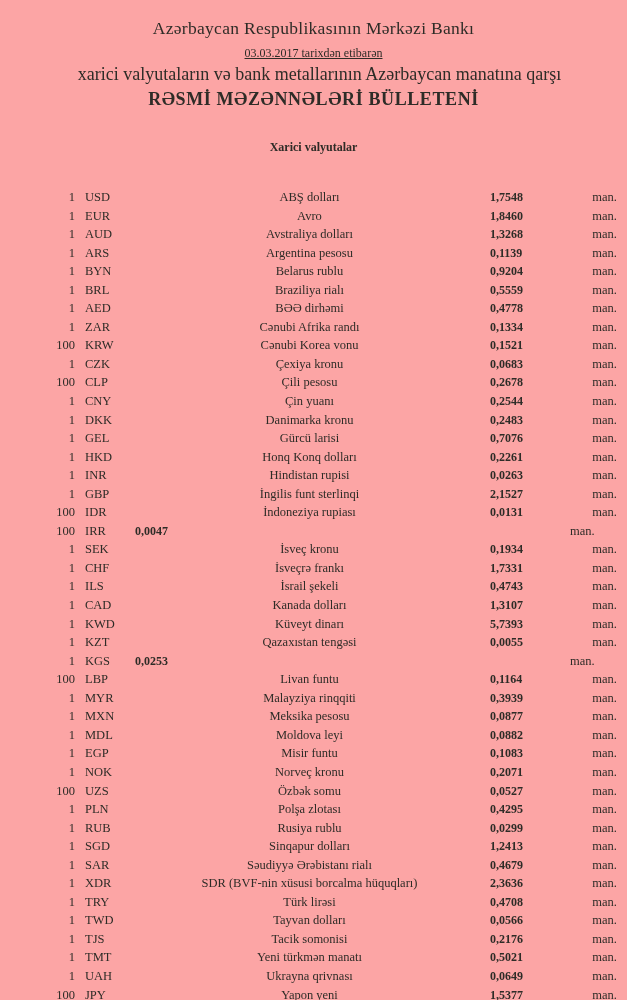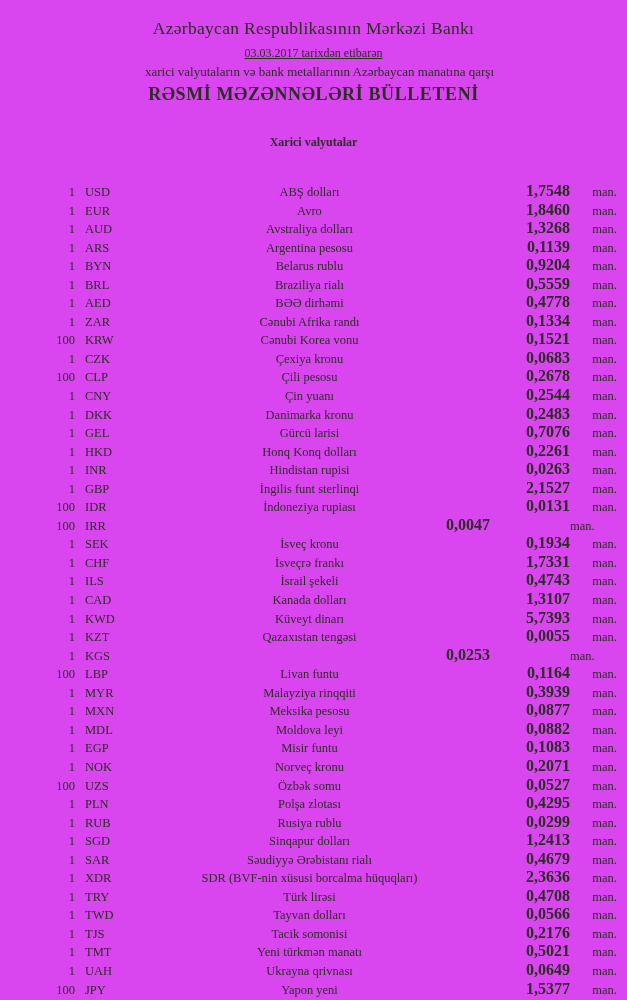--- a/index.html
+++ b/index.html
@@ -5,41 +5,41 @@
   html, body {
     margin: 0;
     padding: 0;
     background: #e9e7e1;
   }
   .page {
     position: relative;
     width: 627px;
     height: 1000px;
     margin: 0 auto;
-    background: #d946ef;
+    background: #fca5a5;
     color: #2e2c27;
     font-family: "Liberation Serif", "DejaVu Serif", serif;
     overflow: hidden;
     box-sizing: border-box;
     padding-top: 18px;
   }
   .center { text-align: center; }
   .doc-title {
     font-size: 17.5px;
     letter-spacing: 0.3px;
     margin: 0 0 7px 0;
     font-weight: normal;
   }
   .doc-date {
     font-size: 12px;
     margin: 0 0 3px 0;
     text-decoration: underline;
   }
   .doc-sub {
-    font-size: 13px;
+    font-size: 18px;
     margin: 0 0 4px 12px;
   }
   .doc-bulletin {
     font-size: 18px;
     font-weight: bold;
     letter-spacing: 0.6px;
     margin: 0;
   }
   .section-title {
     font-size: 12px;
@@ -54,21 +54,21 @@
     display: grid;
     grid-template-columns: 75px 10px 50px 1fr 80px 12px 45px;
     align-items: baseline;
     height: 18.55px;
     font-size: 12.5px;
     line-height: 18.55px;
   }
   .nominal { text-align: right; }
   .code { text-align: left; }
   .name { text-align: center; padding-right: 6px; white-space: nowrap; overflow: hidden; }
-  .rate { text-align: right; font-weight: bold; font-size: 16px; }
+  .rate { font-weight: bold; font-size: 12px; }
   .unit { text-align: center; margin-top: 25px; }
 </style>
 </head>
 <body>
 
 <div class="page">
   <h1 class="doc-title center">Azərbaycan Respublikasının Mərkəzi Bankı</h1>
   <p class="doc-date center">03.03.2017 tarixdən etibarən</p>
   <p class="doc-sub center">xarici valyutaların və bank metallarının Azərbaycan manatına qarşı</p>
   <p class="doc-bulletin center">RƏSMİ MƏZƏNNƏLƏRİ BÜLLETENİ</p>

